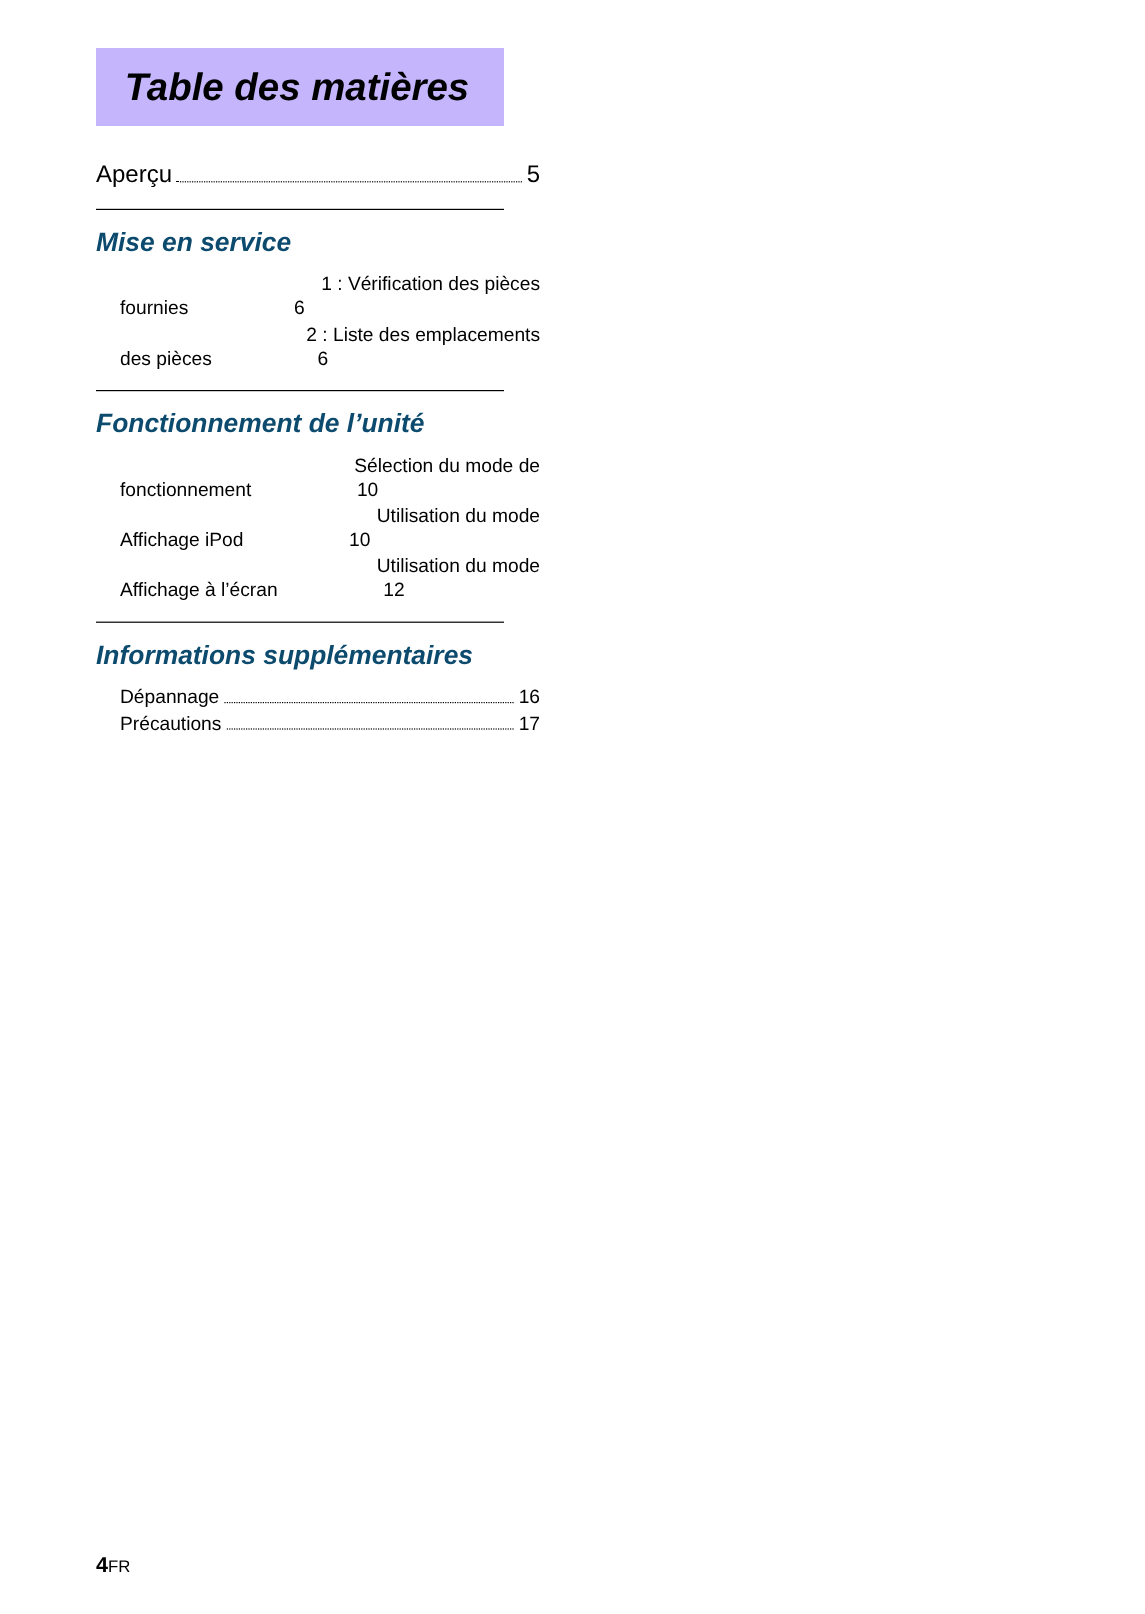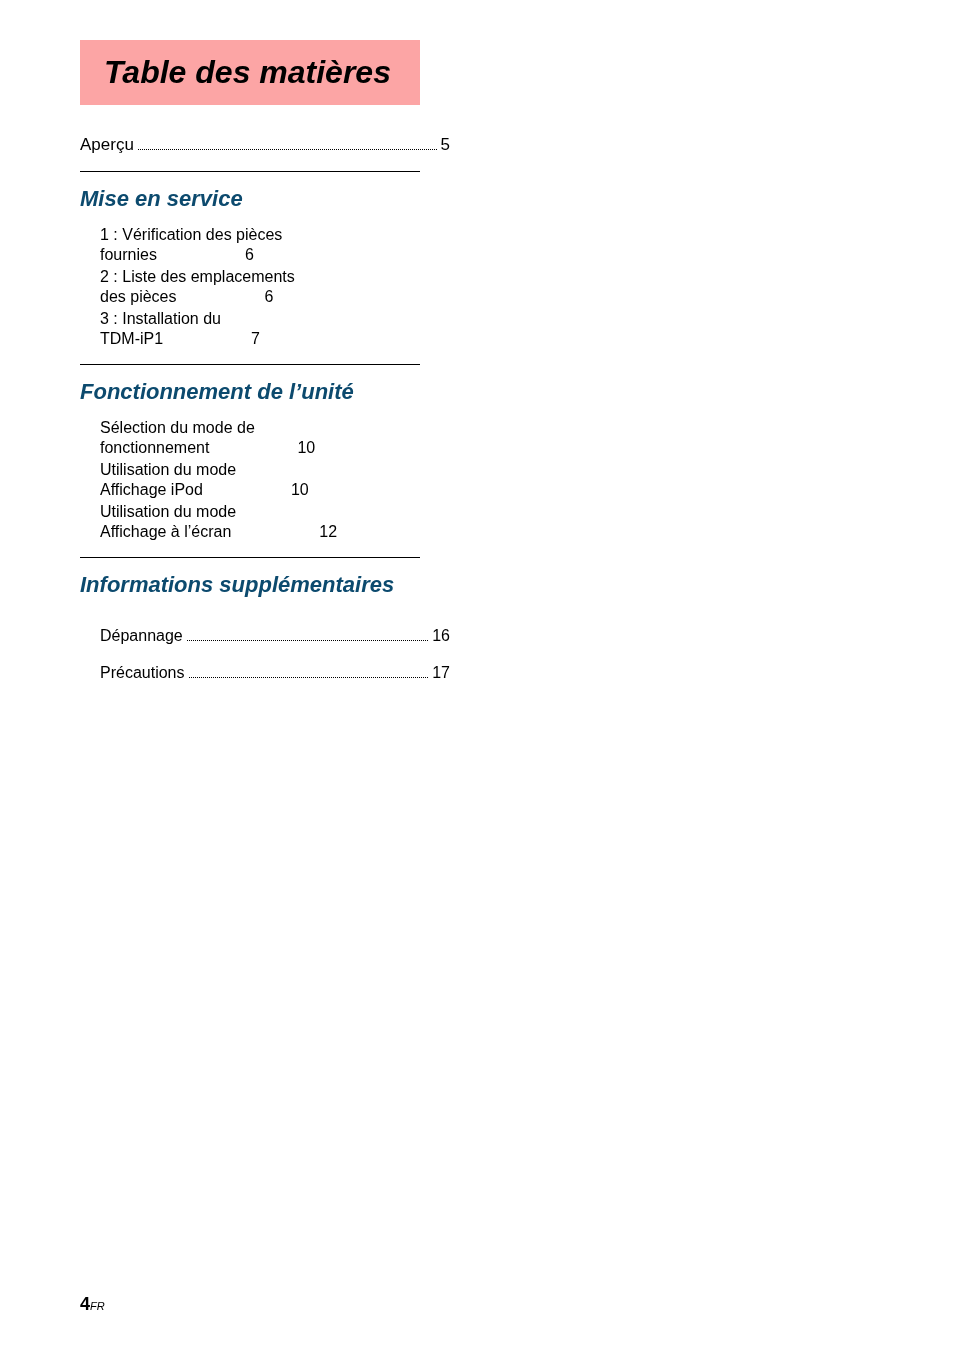--- a/index.html
+++ b/index.html
@@ -18,39 +18,39 @@
     }
 
     .page {
       width: 954px;
       min-height: 1345px;
       padding: 40px 80px 60px 80px;
       position: relative;
     }
 
     .title-box {
-      background-color: #fca5a5;
+      background-color: #c4b5fd;
       padding: 14px 24px;
       margin-bottom: 30px;
       display: inline-block;
       width: 340px;
     }
 
     .title-box h1 {
       font-size: 32px;
       font-weight: 900;
       font-style: italic;
       color: #000000;
     }
 
     .toc-entry-top {
       display: flex;
       align-items: baseline;
       margin-bottom: 6px;
-      font-size: 17px;
+      font-size: 20px;
     }
 
     .toc-entry-top .label {
       flex-shrink: 0;
     }
 
     .toc-entry-top .dots {
       flex: 1;
       border-bottom: 1px dotted #000;
       margin: 0 4px 4px 4px;
@@ -93,58 +93,57 @@
 
     .toc-item-line .dots {
       flex: 1;
       border-bottom: 1px dotted #000;
       margin: 0 4px 4px 4px;
       min-width: 10px;
     }
 
     .toc-item-line .page-num {
       flex-shrink: 0;
-      margin-top: 15px;
     }
 
     .toc-item-continuation {
       padding-left: 20px;
       font-size: 16px;
     }
 
     .toc-item-continuation-line {
       display: flex;
       align-items: baseline;
       gap: 44px;
     }
 
     .toc-section {
       margin-bottom: 4px;
+      text-align: right;
     }
 
     .page-footer {
       position: absolute;
       bottom: 30px;
       left: 80px;
       font-size: 15px;
       font-weight: bold;
       display: flex;
       align-items: baseline;
     }
 
     .page-footer .num {
       font-size: 18px;
       font-weight: 900;
     }
 
     .page-footer .lang {
-      font-size: 11px;
+      font-size: 14px;
       vertical-align: super;
       font-weight: normal;
-      font-style: italic;
     }
 
     .main-content {
       max-width: 370px;
     }
   </style>
 </head>
 <body>
 
 <div class="page">
@@ -191,32 +190,20 @@
       <div class="toc-item-continuation">
         <div class="toc-item-continuation-line">
           <span class="label">des pièces</span>
           <span class="dots"></span>
           <span class="page-num">6</span>
         </div>
       </div>
     </div>
 
     
-    <div class="toc-section">
-      <div class="toc-item">
-        <span>3 : Installation du</span>
-      </div>
-      <div class="toc-item-continuation">
-        <div class="toc-item-continuation-line">
-          <span class="label">TDM-iP1</span>
-          <span class="dots"></span>
-          <span class="page-num">7</span>
-        </div>
-      </div>
-    </div>
 
     <hr class="divider">
 
     
     <div class="section-heading">
       <span>Fonctionnement de l’unité</span>
     </div>
 
     
     <div class="toc-section">

